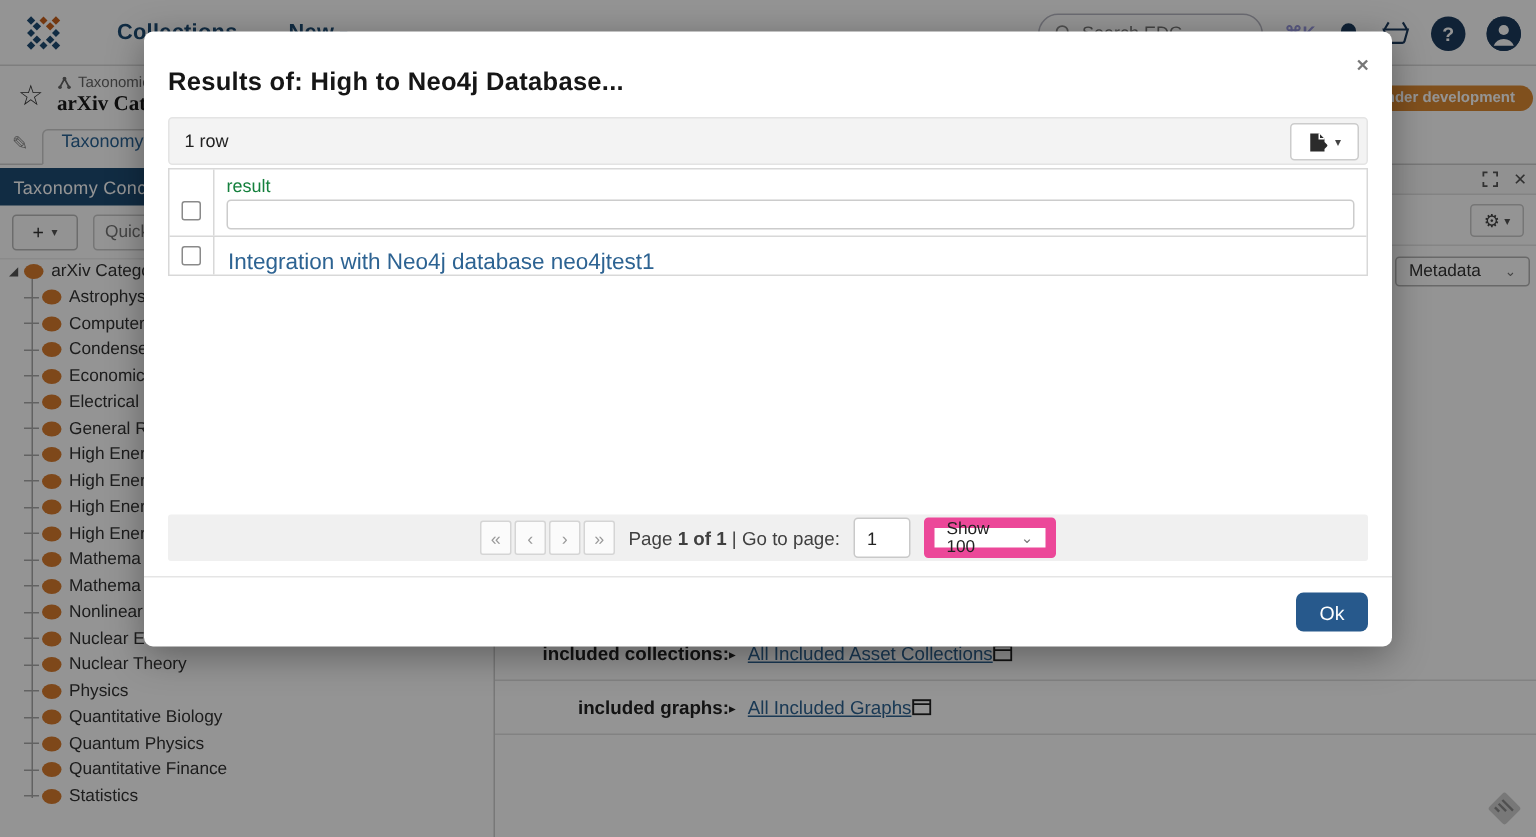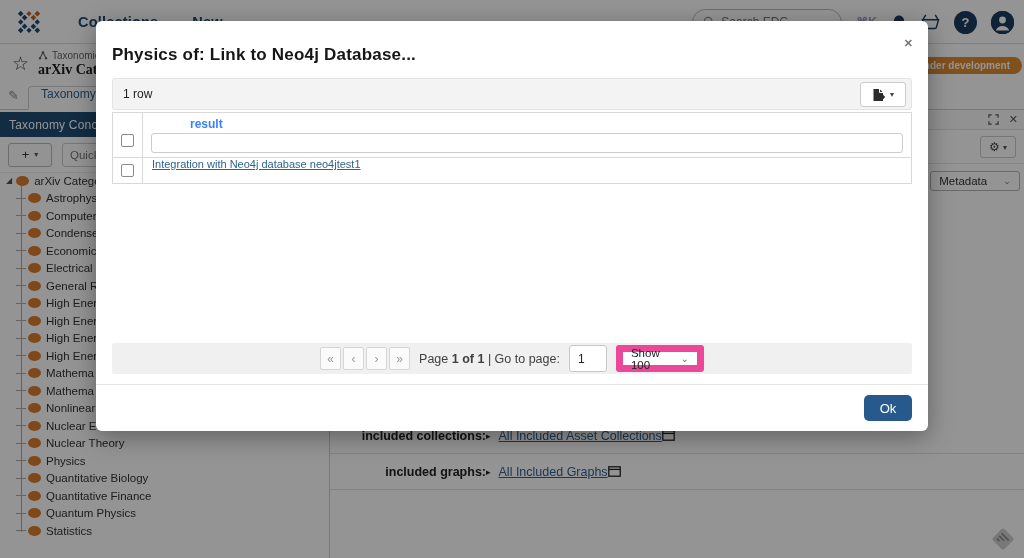--- a/index.html
+++ b/index.html
@@ -87,25 +87,25 @@
   .export-btn { position:absolute; right:5px; top:3px; width:46px; height:25px; background:#fff; border:1px solid #ccc;
                 border-radius:3px; display:flex; align-items:center; justify-content:center; gap:5px; }
   .export-btn .caret { font-size:8px; color:#444; }
 
   .grid { position:absolute; left:16px; top:91px; width:800px; border:1px solid #d8d8d8; }
   .grid-head { display:flex; height:45px; border-bottom:1px solid #d8d8d8; }
   .cb-cell { width:30px; border-right:1px solid #d8d8d8; display:flex; align-items:center; justify-content:center; flex:none; }
   .grid-head .cb-cell { align-items:flex-end; padding-bottom:10px; }
   .cb { width:13px; height:13px; border:1px solid #8a8a8a; border-radius:2px; background:#fff; display:inline-block; }
   .col-cell { flex:1; padding:4px 8px 0 8px; }
-  .col-name { font-size:12px; font-weight:bold; color:#3b82f6;margin-left:39px; }
+  .col-name { font-size:12px; font-weight:normal; color:#15803d; }
   .filter-input { margin-top:2px; width:100%; height:20px; border:1px solid #ccc; border-radius:3px; outline:none;
                   font-size:11px; padding:0 5px; font-family:"Liberation Sans", sans-serif; }
   .grid-row { display:flex; height:25px; }
-  .grid-row .val { flex:1; display:flex; align-items:flex-start; padding-left:9px; font-size:11px; color:#2d6392;text-decoration:underline; }
+  .grid-row .val { flex:1; display:flex; align-items:flex-end; padding-left:9px; font-size:15px; color:#2d6392; }
 
   .pager { position:absolute; left:16px; top:322px; width:800px; height:31px; background:#f0f0f0; border-radius:2px;
            display:flex; align-items:center; justify-content:center; gap:9px; }
   .pg-btns { display:flex; gap:2px; }
   .pg-btn { width:21px; height:23px; background:#fbfbfb; border:1px solid #d5d5d5; color:#9a9a9a; font-size:12px;
             display:flex; align-items:center; justify-content:center; border-radius:2px; }
   .pg-text { font-size:12.5px; color:#404040; }
   .pg-text b { font-weight:bold; }
   .goto-input { width:38px; height:27px; border:1px solid #c9c9c9; border-radius:3px; text-align:left; padding-left:8px;
                 font-size:12px; color:#222; background:#fff; outline:none; font-family:"Liberation Sans", sans-serif; }
@@ -294,26 +294,26 @@
           <span class="tlabel">Physics</span>
         </div>
         <div class="tree-row child">
           <span class="tick"></span>
           <span class="dot"></span>
           <span class="tlabel">Quantitative Biology</span>
         </div>
         <div class="tree-row child">
           <span class="tick"></span>
           <span class="dot"></span>
+          <span class="tlabel">Quantum Physics</span>
+        </div>
+        <div class="tree-row child">
+          <span class="tick"></span>
+          <span class="dot"></span>
           <span class="tlabel">Quantitative Finance</span>
-        </div>
-        <div class="tree-row child">
-          <span class="tick"></span>
-          <span class="dot"></span>
-          <span class="tlabel">Quantum Physics</span>
         </div>
         <div class="tree-row child">
           <span class="tick"></span>
           <span class="dot"></span>
           <span class="tlabel">Statistics</span>
         </div>
       </div>
   </div>
 
   <div class="main">
@@ -362,21 +362,21 @@
       <line x1="8" y1="10" x2="18" y2="10" stroke="#8a8a8a" stroke-width="1.6"></line>
       <line x1="8" y1="13.5" x2="15" y2="13.5" stroke="#8a8a8a" stroke-width="1.6"></line>
       <line x1="8" y1="17" x2="12" y2="17" stroke="#8a8a8a" stroke-width="1.6"></line>
     </g>
   </svg>
 </div>
 
 <div class="overlay"></div>
 
 <div class="modal">
-  <div class="modal-title">Physics of: Link to Neo4j Database...</div>
+  <div class="modal-title">Results of: High to Neo4j Database...</div>
   <span class="modal-close">✕</span>
 
   <div class="grid-toolbar">
     <span class="rows-count">1 row</span>
     <div class="export-btn">
       <svg width="13" height="14" viewBox="0 0 13 14">
         <path d="M1.5 1 h6 l3.5 3.5 V13 h-9.5 z" fill="#2b2b2b"></path>
         <path d="M7.5 1 v3.5 h3.5" fill="none" stroke="#fff" stroke-width="1"></path>
         <path d="M8.5 9 l3.8 0 m-1.8 -1.8 l1.8 1.8 l-1.8 1.8" stroke="#2b2b2b" stroke-width="1.4" fill="none"></path>
       </svg>

